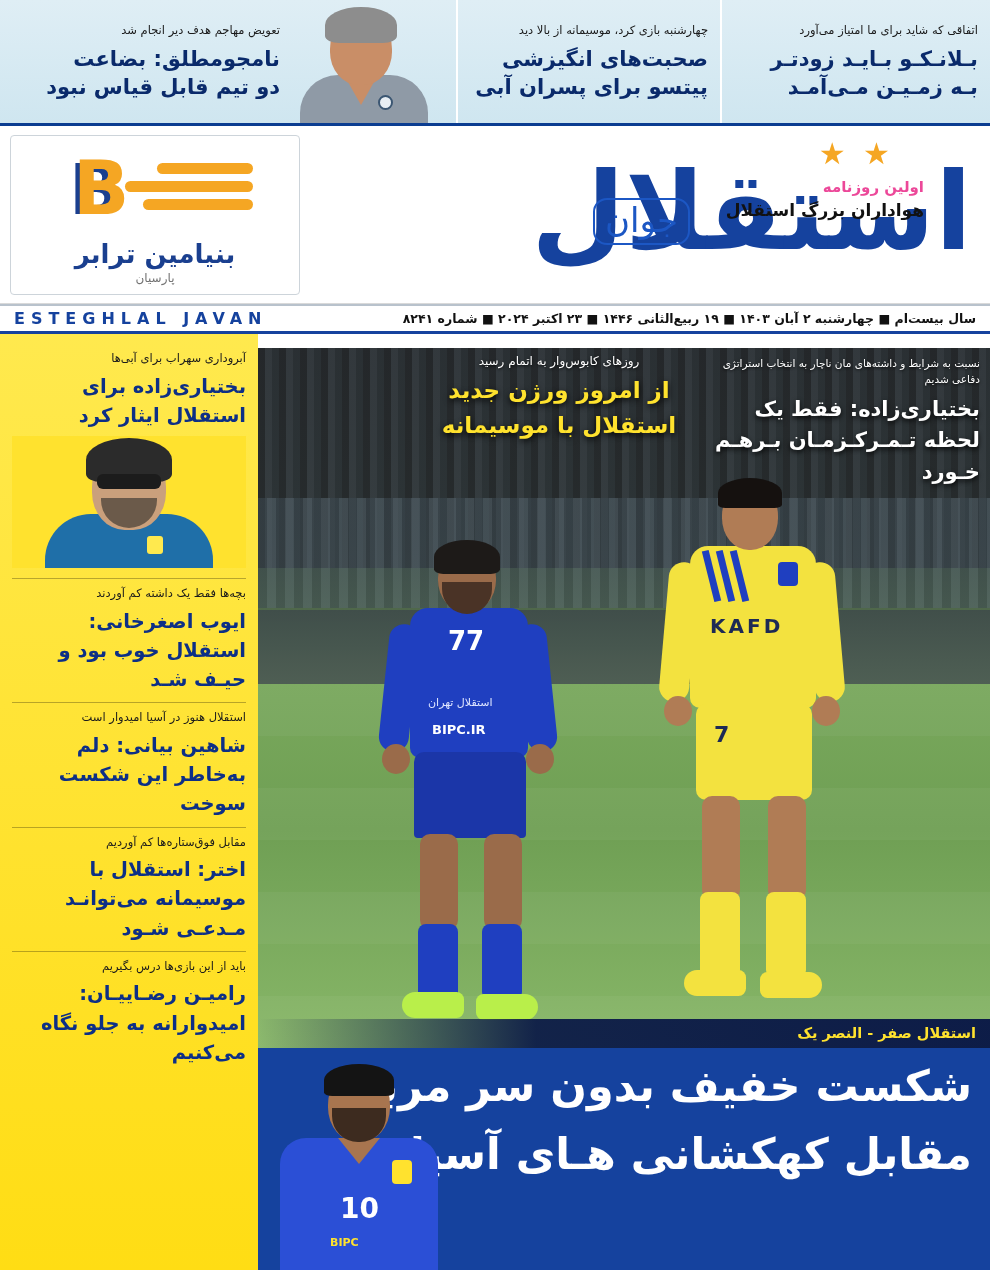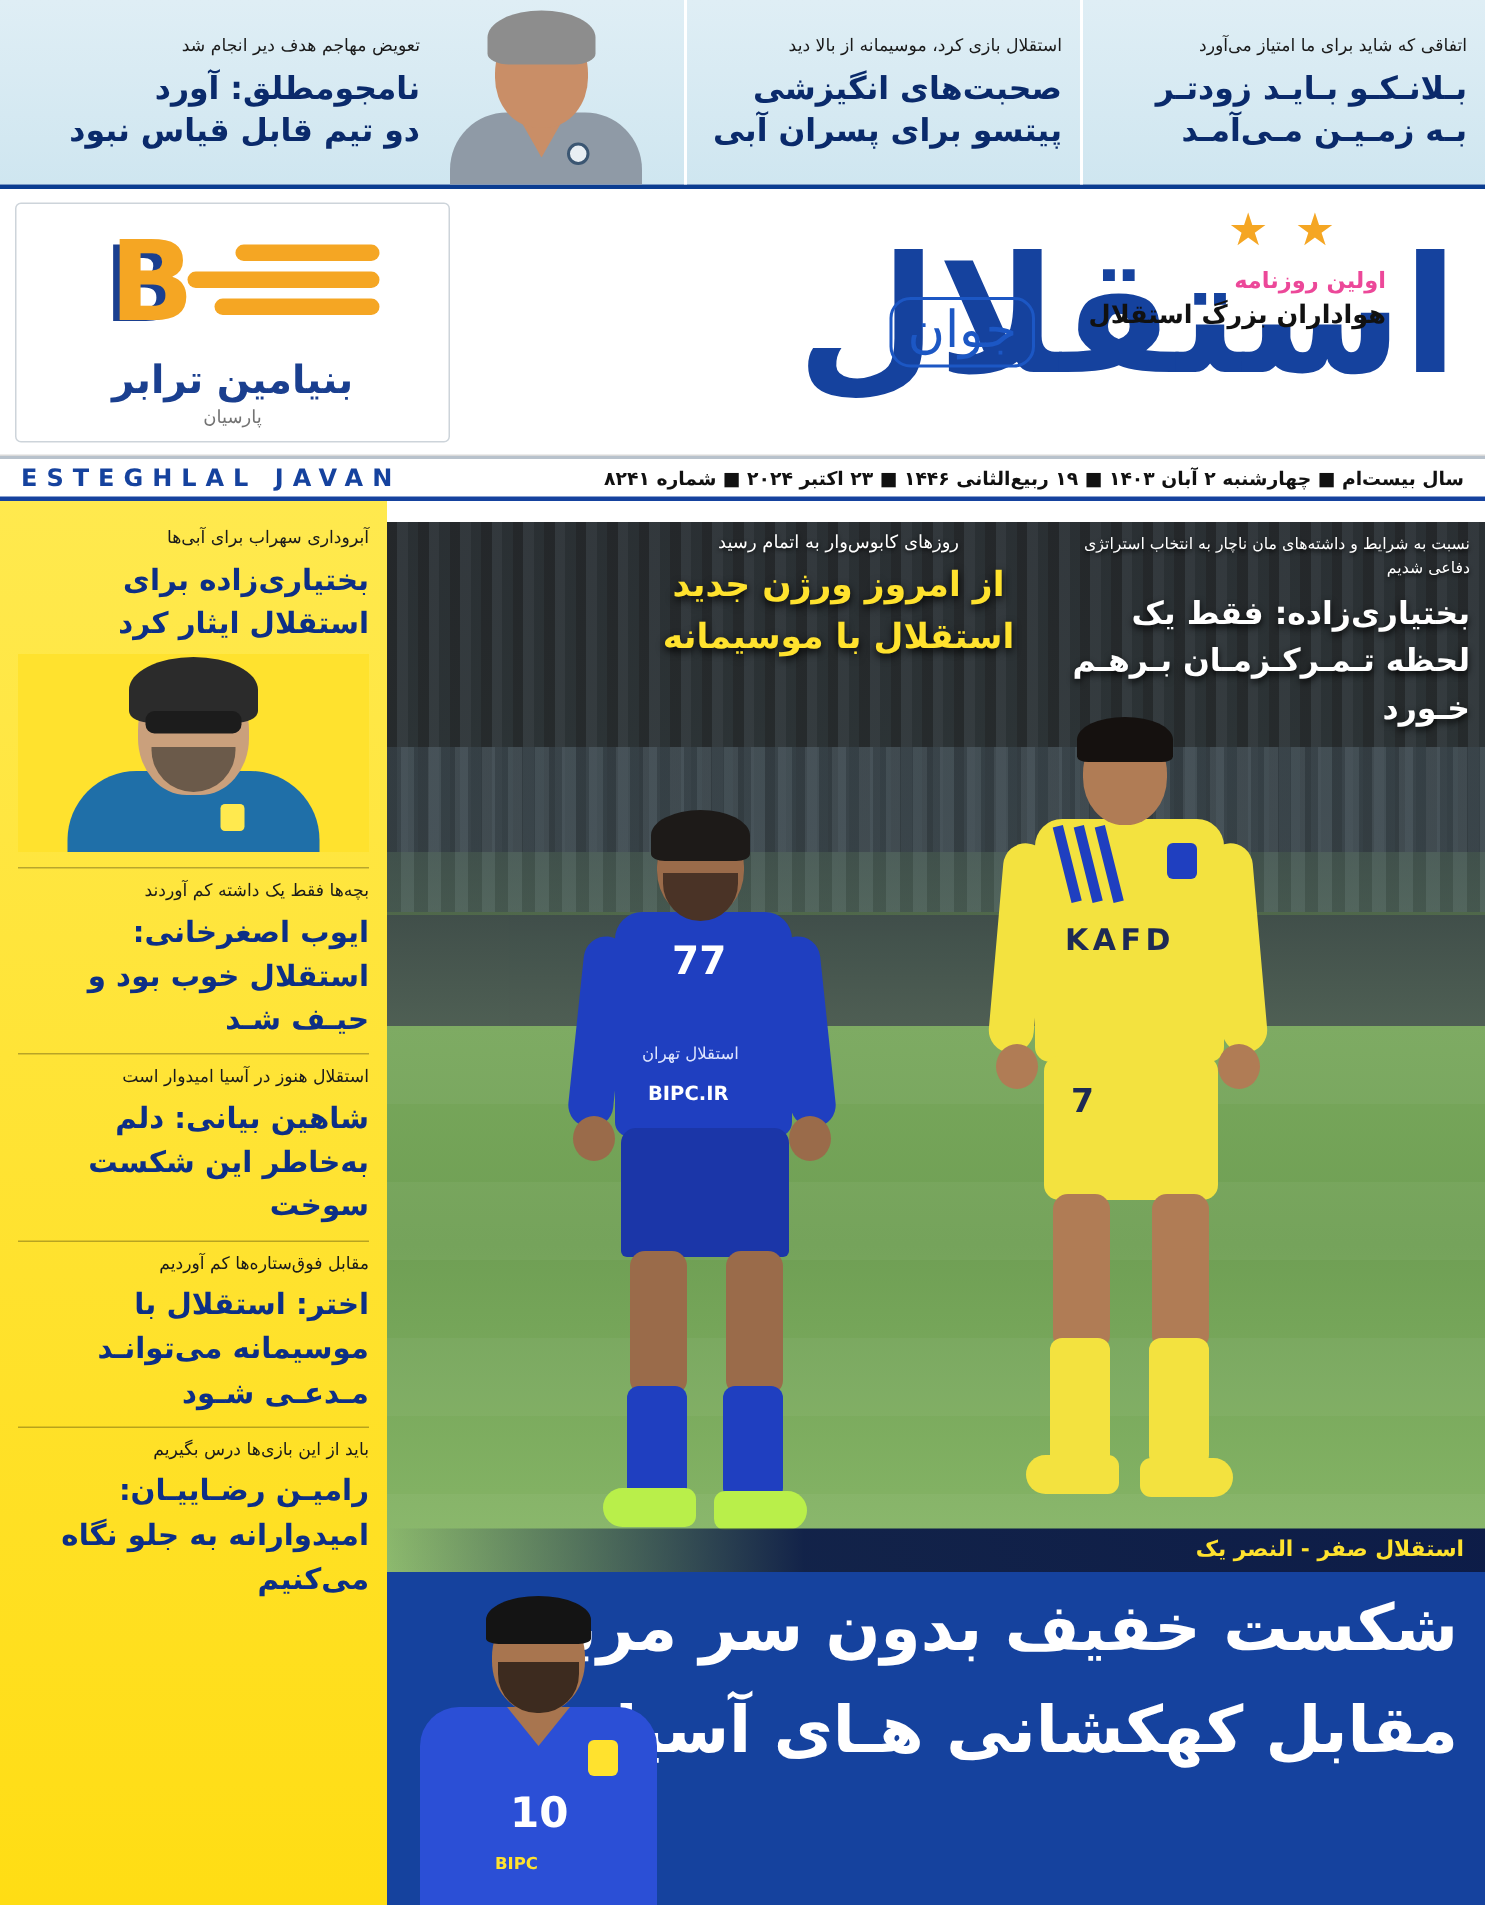--- a/index.html
+++ b/index.html
@@ -396,39 +396,39 @@
   <div class="top-strip">
 
     <div class="strip-cell cell-a">
       <div class="strip-kicker">اتفاقی که شاید برای ما امتیاز می‌آورد</div>
       <div class="strip-head spaced">بـلانـکـو بـایـد زودتـر</div>
       <div class="strip-head spaced">بـه زمـیـن مـی‌آمـد</div>
     </div>
     <div class="strip-divider"></div>
 
     <div class="strip-cell cell-b">
-      <div class="strip-kicker">استقلال بازی کرد، موسیمانه از بالا دید</div>
+      <div class="strip-kicker">چهارشنبه بازی کرد، موسیمانه از بالا دید</div>
       <div class="strip-head">صحبت‌های انگیزشی</div>
       <div class="strip-head">پیتسو برای پسران آبی</div>
     </div>
     <div class="strip-divider"></div>
 
     <div class="strip-cell cell-d">
       <div class="mug">
         <div class="body"></div>
         <div class="shirt-v"></div>
         <div class="head"></div>
         <div class="hair"></div>
         <div class="badge"></div>
       </div>
     </div>
 
     <div class="strip-cell cell-c">
       <div class="strip-kicker">تعویض مهاجم هدف دیر انجام شد</div>
-      <div class="strip-head">نامجومطلق: آورد</div>
+      <div class="strip-head">نامجومطلق: بضاعت</div>
       <div class="strip-head">دو تیم قابل قیاس نبود</div>
     </div>
 
   </div>
 
   <div class="masthead">
 
     <div class="title-zone">
       <div class="logo-main">استقلال</div>
       <div class="logo-javan">جوان</div>

